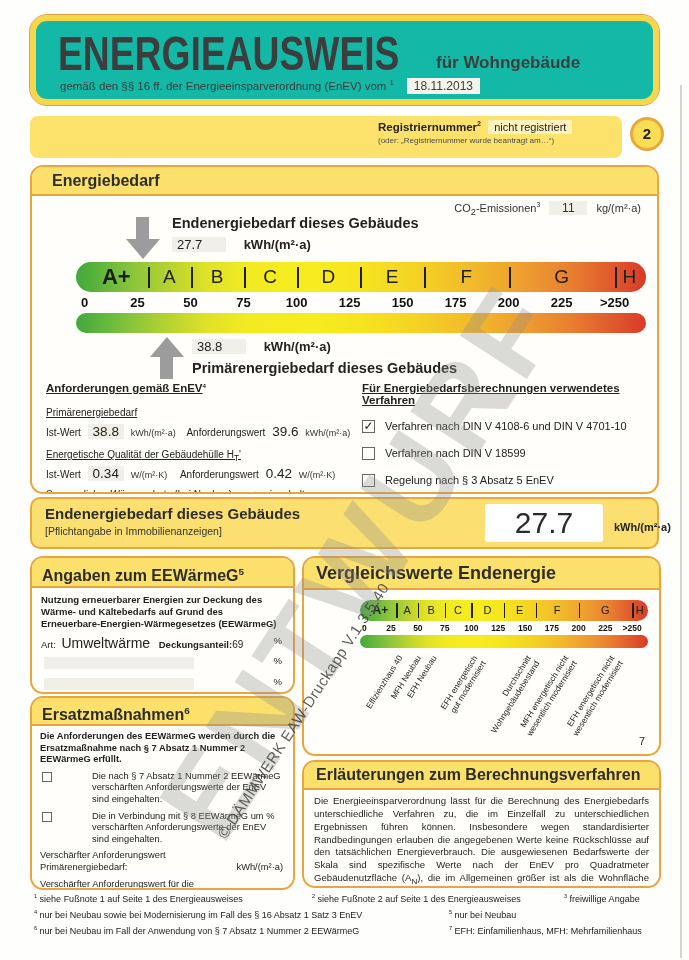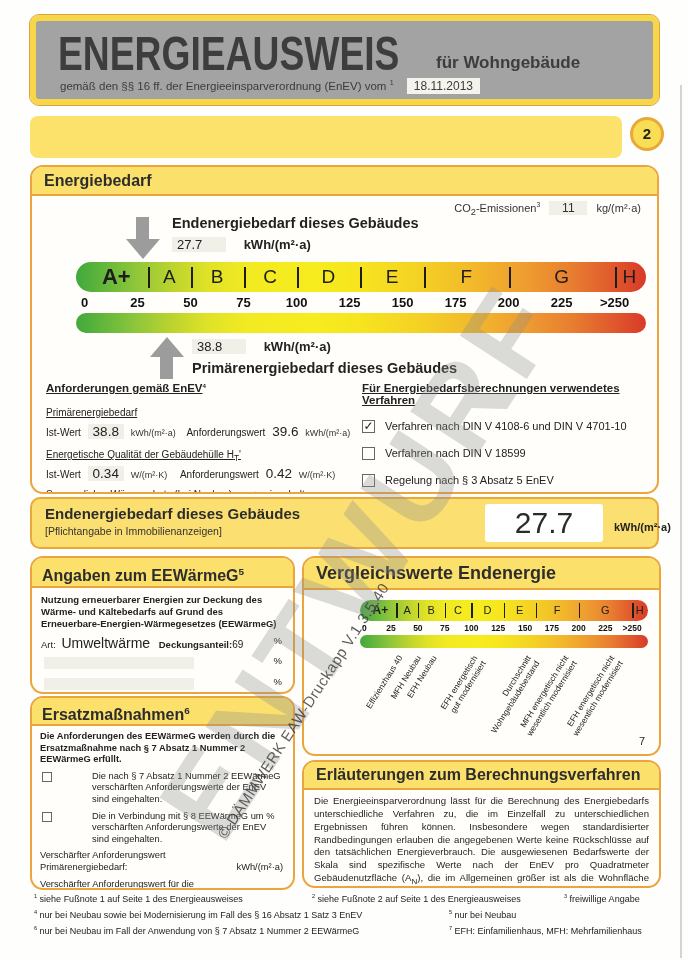--- a/index.html
+++ b/index.html
@@ -5,21 +5,21 @@
   html,body{margin:0;padding:0;background:#ffffff;}
   #page{position:relative;width:689px;height:960px;background:#fefefc;overflow:hidden;
         font-family:"Liberation Sans",sans-serif;color:#222;}
   sup{font-size:.62em;}
   .u{text-decoration:underline;}
   .b{font-weight:bold;}
   .valbox{background:#f0efe8;padding:0 5px;display:inline-block;}
 
   
   #header-box{position:absolute;left:30px;top:15px;width:617px;height:78px;
-      border:6px solid #f6d74a;border-radius:9px;outline:1px solid #e0a13c;background:#a3a3a3;}
+      border:6px solid #f6d74a;border-radius:17px;outline:1px solid #e0a13c;background:#14b8a6;}
   #hb-title{position:absolute;left:22px;top:4px;font-size:49px;font-weight:bold;color:#3d3d3d;
       white-space:nowrap;display:inline-block;transform:scaleX(.76);transform-origin:left top;letter-spacing:0px;}
   #hb-sub{position:absolute;left:400px;top:32px;font-size:17px;font-weight:bold;color:#3d3d3d;text-align:center;}
   #hb-law{position:absolute;left:24px;top:58px;font-size:11.5px;color:#3c3c3c;}
   #hb-date{background:#f5f4ec;padding:1px 7px;margin-left:10px;font-size:12px;}
 
   
   #banner{position:absolute;left:30px;top:116px;width:592px;height:42px;background:#fce26a;border-radius:8px;}
   #banner-title{position:absolute;left:14px;top:11px;font-size:16px;font-weight:bold;color:#2e2e2e;}
   #reg{position:absolute;left:348px;top:4px;font-size:11.5px;}
@@ -27,21 +27,21 @@
   #reg .hint{font-size:8px;color:#4a4a4a;margin-top:3px;font-weight:normal;}
   #page-badge{position:absolute;left:630px;top:117px;width:28px;height:28px;border-radius:50%;
       background:#f9dd55;border:3px solid #e9a83a;text-align:center;line-height:28px;
       font-weight:bold;font-size:15px;color:#222;}
 
   
   .secbox{position:absolute;background:#fffefb;border:2px solid #eba53c;border-radius:13px;overflow:hidden;}
   .sechead{background:#fbe06c;border-bottom:2px solid #eba53c;font-weight:bold;color:#2d2d2d;}
 
   #sec-energy{left:30px;top:165px;width:625px;height:325px;}
-  #sec-energy .sechead{height:27px;line-height:27px;padding-left:12px;font-size:16px;}
+  #sec-energy .sechead{height:27px;line-height:27px;padding-left:20px;font-size:16px;}
 
   #co2-row{position:absolute;right:16px;top:34px;font-size:11px;color:#333;}
   #co2-row .valbox{font-size:12px;margin:0 6px;min-width:28px;text-align:center;}
 
   
   .arrow{position:absolute;width:34px;pointer-events:none;}
   .astem{position:absolute;left:10px;width:13px;height:22px;background:#9c9c9c;}
   .ahead{position:absolute;left:0;width:0;height:0;border-left:17px solid transparent;border-right:17px solid transparent;}
   #arrow-down .astem{top:0;}
   #arrow-down .ahead{top:22px;border-top:20px solid #9c9c9c;}
@@ -158,20 +158,27 @@
     <span id="hb-title">ENERGIEAUSWEIS</span>
     <span id="hb-sub">für Wohngebäude</span>
     <div id="hb-law">
       <span>gemäß den §§ 16 ff. der Energieeinsparverordnung (EnEV) vom</span>
       <sup>1</sup>
       <span id="hb-date">18.11.2013</span>
     </div>
   </div>
 
   <div id="banner">
+    <div id="reg">
+      <div>
+        <span class="b">Registriernummer</span><sup class="b">2</sup>
+        <span class="val">nicht registriert</span>
+      </div>
+      <div class="hint">(oder: „Registriernummer wurde beantragt am…“)</div>
+    </div>
   </div>
   <div id="page-badge">2</div>
 
   <div id="sec-energy" class="secbox">
     <div class="sechead">Energiebedarf</div>
 
     <div id="co2-row">
       <span><span>CO</span><sub>2</sub><span>-Emissionen</span></span><sup>3</sup>
       <span class="valbox">11</span>
       <span>kg/(m²·a)</span>

